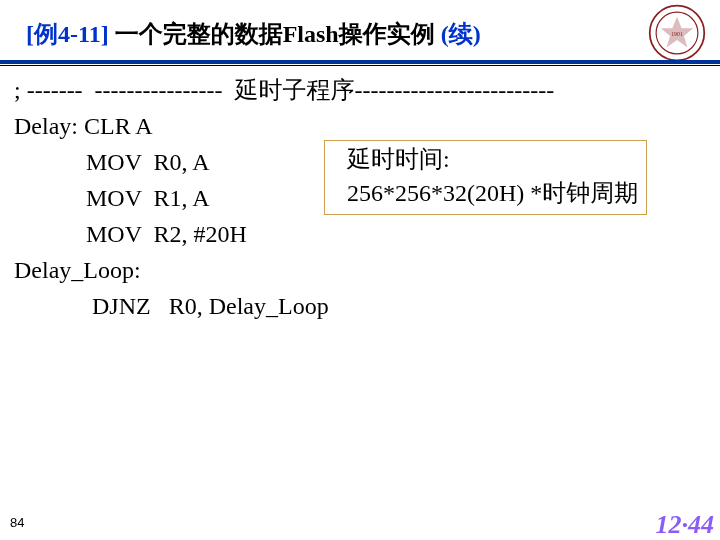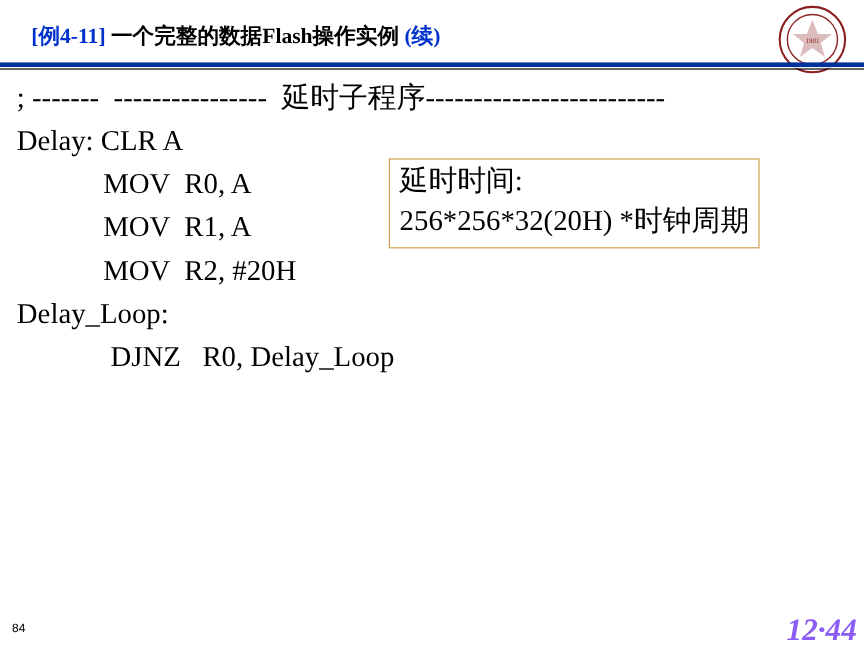--- a/index.html
+++ b/index.html
@@ -9,21 +9,21 @@
       background: #ffffff;
       font-family: "Times New Roman", SimSun, serif;
       position: relative;
       overflow: hidden;
     }
     .header {
       padding: 18px 0 6px 26px;
       position: relative;
     }
     .title {
-      font-size: 18px;
+      font-size: 24px;
       font-weight: bold;
     }
     .title-blue { color: #0033cc; }
     .title-black { color: #000000; }
     .divider {
       margin-top: 4px;
       height: 6px;
       position: relative;
     }
     .line-blue {
@@ -63,31 +63,31 @@
       line-height: 1.5;
       color: #000;
       position: relative;
     }
     .code-line { white-space: pre; font-family: "Times New Roman", SimSun, serif; }
     .annotation-box {
       position: absolute;
       top: 74px;
       left: 324px;
       border: 1px solid #d0a050;
-      padding: 2px 8px 4px 8px;
+      padding: 2px 8px 4px 22px;
       font-size: 24px;
       line-height: 1.4;
       background: #fff;
     }
     .annotation-box div { white-space: nowrap; }
     .page-number {
       position: absolute;
       bottom: 10px;
       left: 10px;
-      font-size: 10px;
+      font-size: 13px;
       color: #000;
       font-family: Arial, sans-serif;
     }
     .footer-time {
       position: absolute;
       bottom: 0;
       right: 6px;
       font-size: 26px;
       font-weight: bold;
       color: #8b5cf6;

